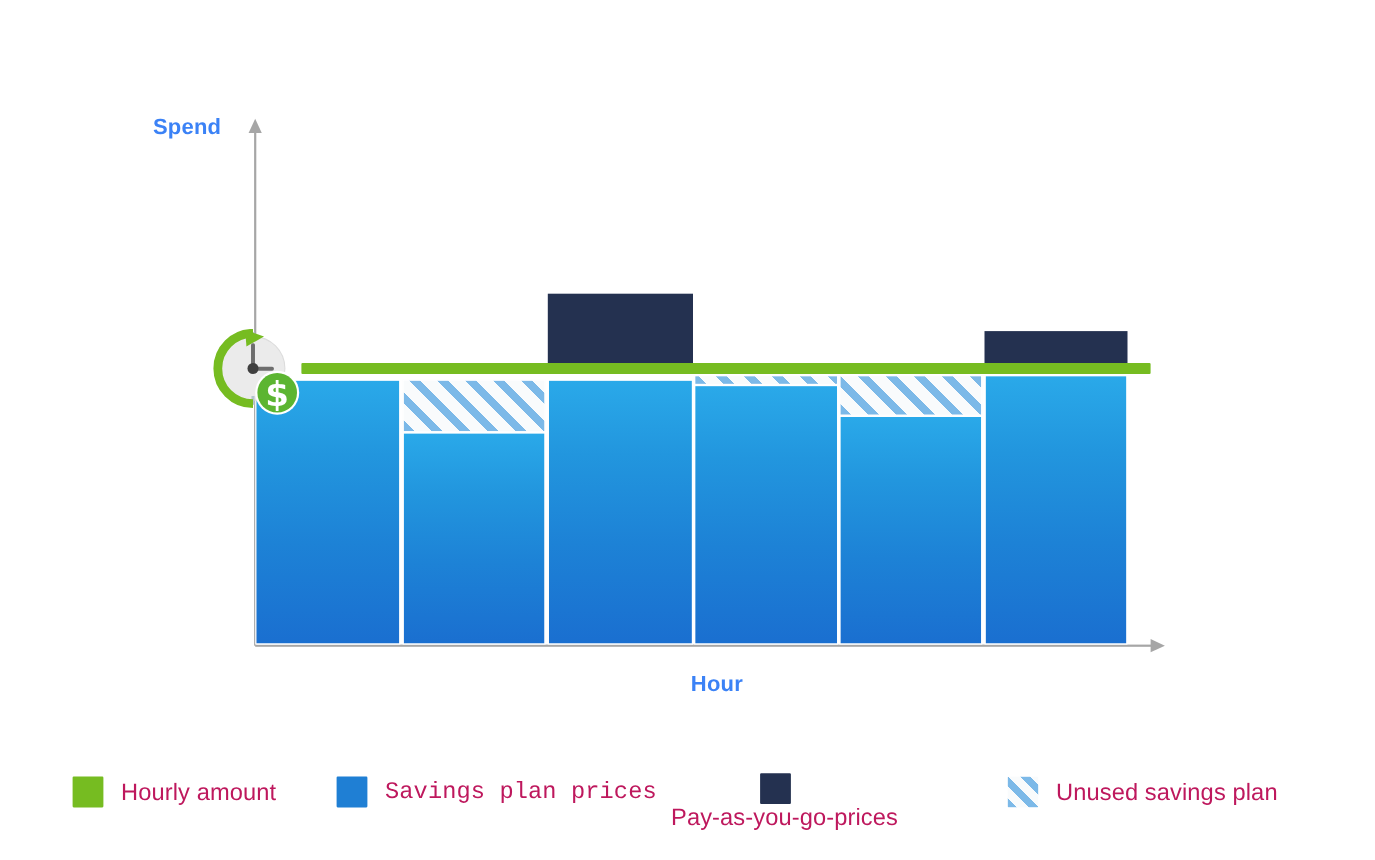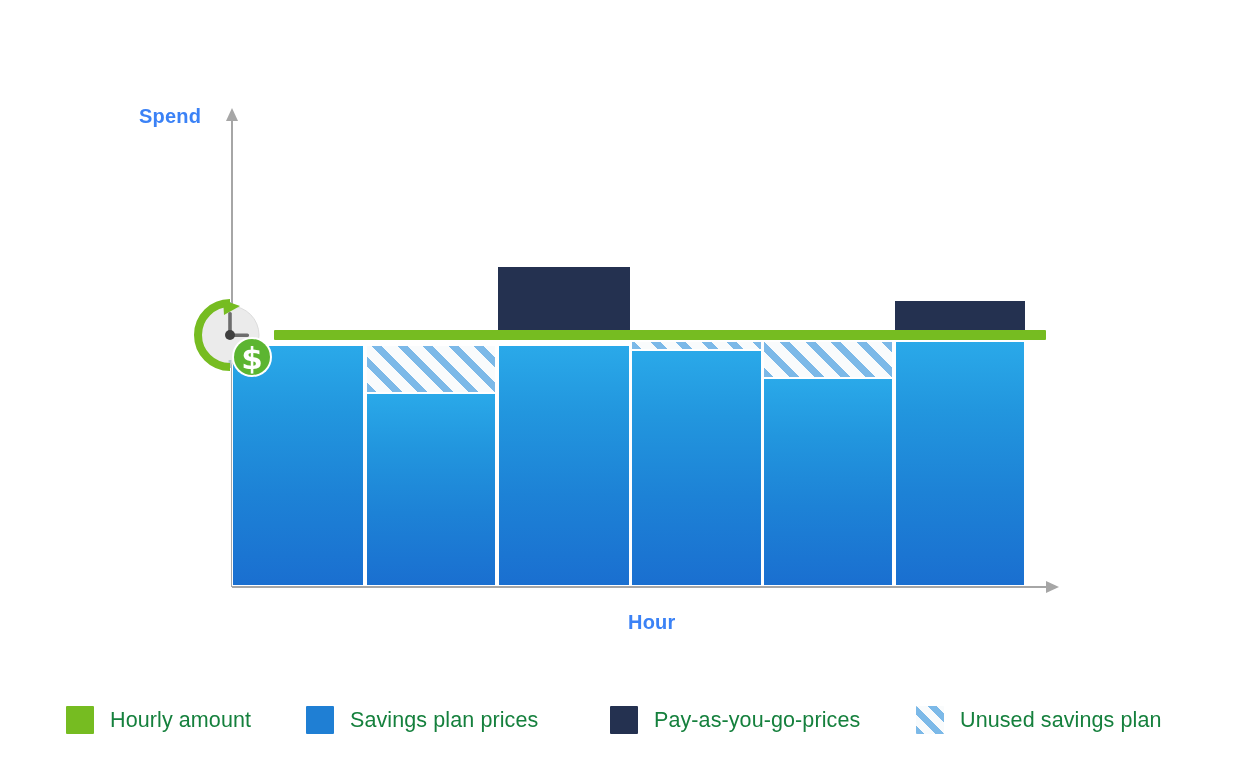--- a/index.html
+++ b/index.html
@@ -90,25 +90,25 @@
   .sw-blue  { background:#1f7fd4; }
   .sw-navy  { background:#243150; }
   .sw-hatch {
     background-color:#f9fbfc;
     background-image:repeating-linear-gradient(
         45deg,
         #7cb9e8 0px, #7cb9e8 6px,
         #f9fbfc 6px, #f9fbfc 14px);
   }
   .legend-text {
-    color:#15803d; font-size:21.5px; white-space:nowrap; letter-spacing:.1px;
+    color:#be185d; font-size:21.5px; white-space:nowrap; letter-spacing:.1px;
   }
   #legend-item-0 { left:0px; }
-  #legend-item-1 { left:240px; }
-  #legend-item-2 { left:544px; }
+  #legend-item-1 { left:240px;font-family:Liberation Mono, monospace; }
+  #legend-item-2 { left:544px;flex-direction:column; }
   #legend-item-3 { left:850px; }
 </style>
 </head>
 <body>
 
 <div id="stage">
 
   <div class="axis-label" id="spend-label">Spend</div>
   <div class="axis-line" id="y-axis-line"></div>
   <div class="axis-arrow" id="y-axis-arrow"></div>

